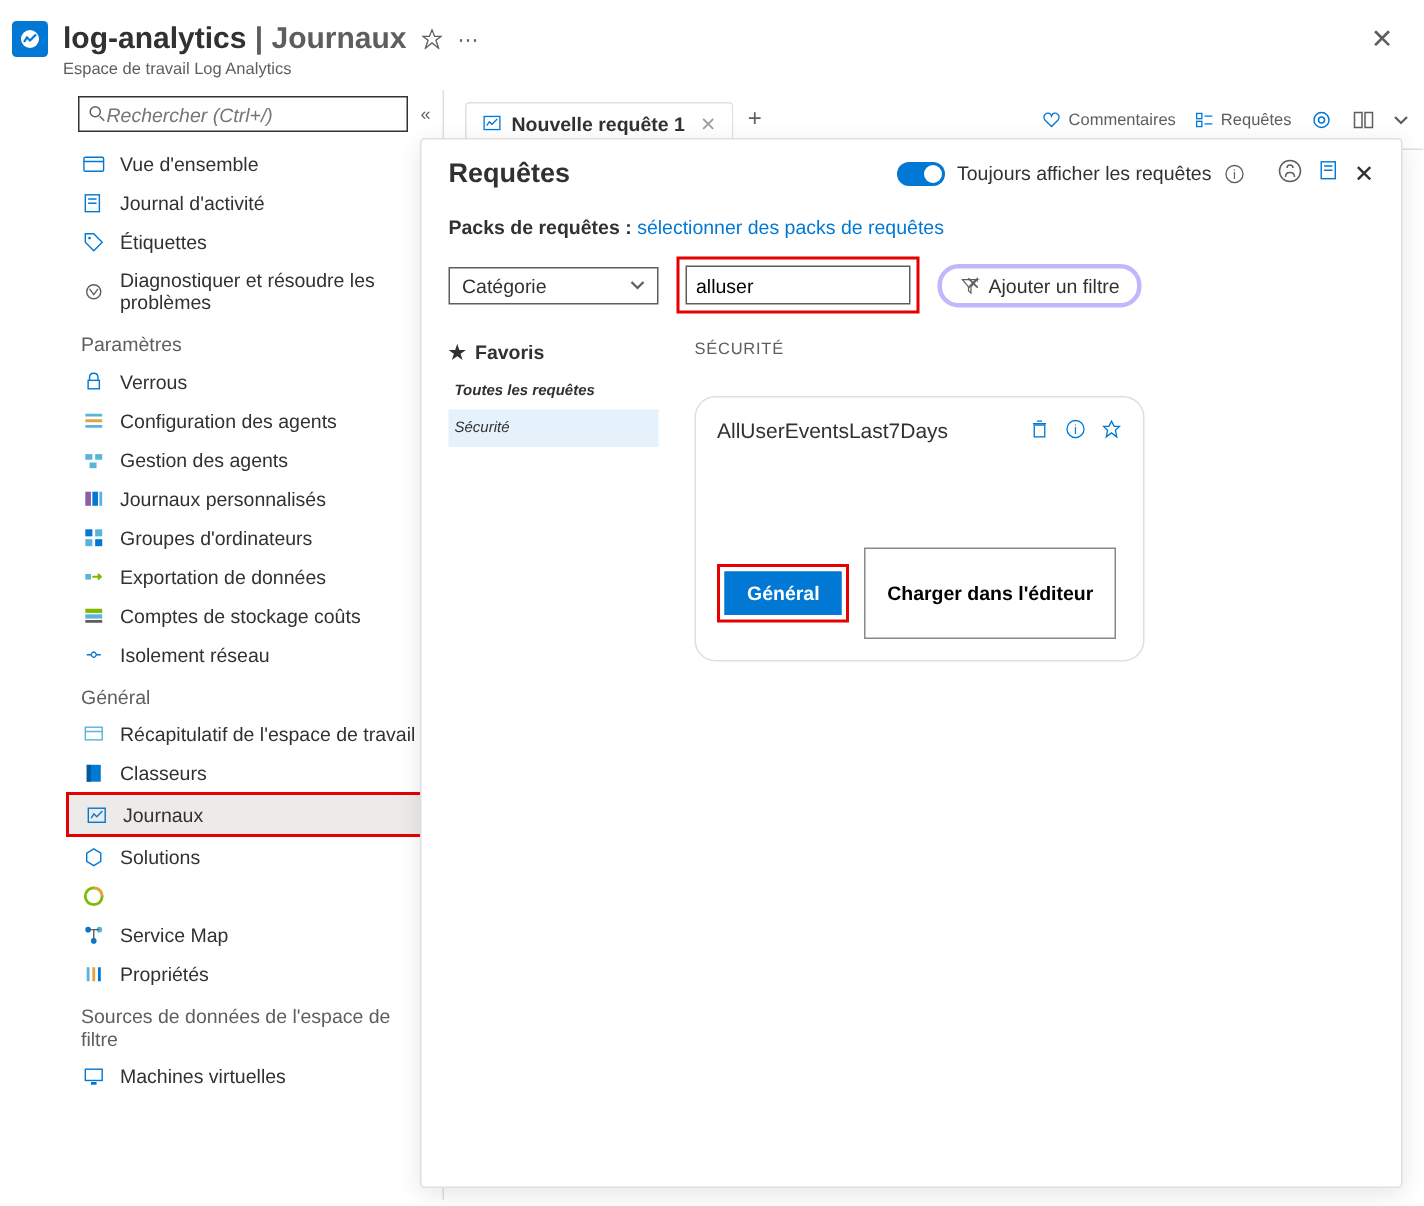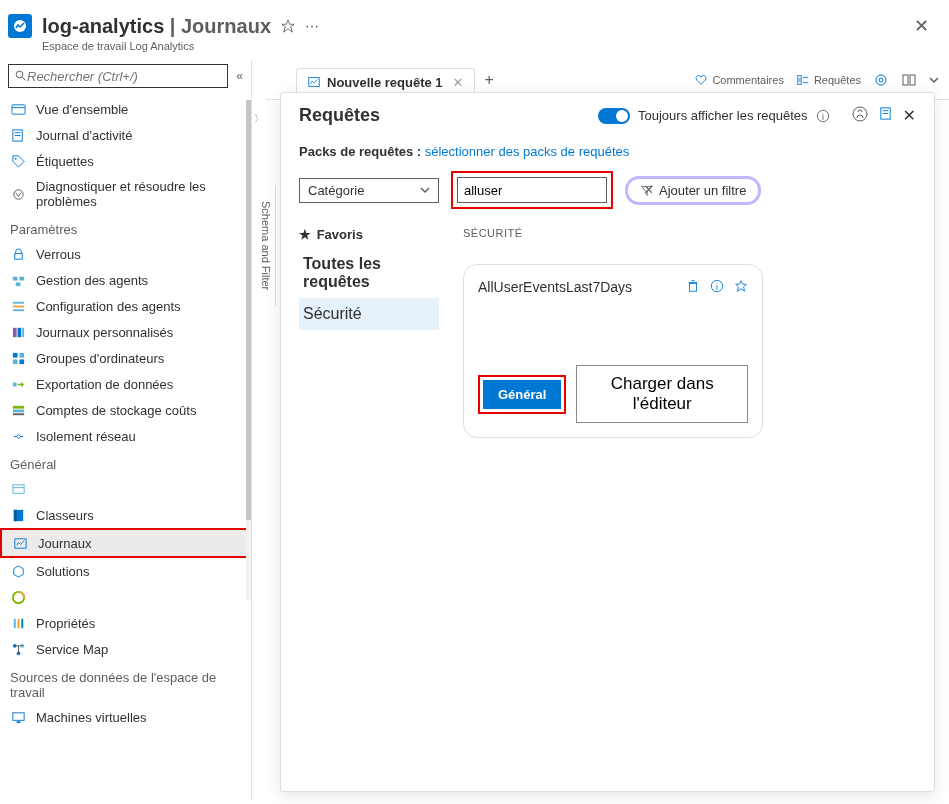--- a/index.html
+++ b/index.html
@@ -9,36 +9,36 @@
   .header-icon { width: 24px; height: 24px; background: #0078d4; border-radius: 3px; display: flex; align-items: center; justify-content: center; margin-right: 10px; }
   .header-title { font-size: 20px; font-weight: 600; }
   .header-sub { font-size: 20px; font-weight: 700; color: #605e5c; }
   .header-pin { margin-left: 10px; color: #605e5c; cursor: pointer; }
   .header-more { margin-left: 10px; color: #605e5c; cursor: pointer; font-size: 14px; letter-spacing: 2px; }
   .header-close { margin-left: auto; color: #605e5c; cursor: pointer; font-size: 18px; padding: 4px 8px; }
   .header-caption { font-size: 11px; color: #605e5c; padding: 0 0 8px 42px; margin-top: -8px; }
   
   .body { display: flex; height: calc(100% - 64px); }
   
-  .sidebar { width: 251px; border-right: none; position: relative; padding: 4px 0; overflow-y: auto; }
+  .sidebar { width: 251px; border-right: none; position: relative; padding: 4px 0; overflow-y: auto; margin-left: 44px; }
   .search-row { display: flex; align-items: center; padding: 0 8px 8px 8px; gap: 8px; }
   .search-box { flex: 1; border: 1px solid #323233; display: flex; align-items: center; padding: 3px 6px; height: 24px; }
   .search-box input { border: none; outline: none; flex: 1; font-size: 13px; font-style: italic; color: #605e5c; background: transparent; }
   .chevrons { color: #605e5c; cursor: pointer; font-size: 12px; }
   
   .nav-item { display: flex; align-items: center; padding: 5px 8px 5px 10px; gap: 10px; cursor: pointer; font-size: 13px; color: #323130; }
   .nav-item.selected { background: #edebe9; }
   .nav-icon { width: 16px; height: 16px; display: inline-flex; align-items: center; justify-content: center; flex-shrink: 0; }
   .nav-section { font-size: 13px; color: #605e5c; padding: 8px 10px 4px 10px; }
   .red-box { border: 2px solid #e60000; }
   
   .main { flex: 1; display: flex; flex-direction: column; border-left: 1px solid #e1dfdd; position: relative; }
   
   .tabbar { display: flex; align-items: center; border-bottom: 1px solid #e1dfdd; height: 40px; padding: 0 10px 0 0; background: #fff; margin-left: 14px; }
-  .tab { display: flex; align-items: center; border: 1px solid #e1dfdd; border-bottom: none; padding: 6px 10px; gap: 6px; font-size: 13px; background: #fff; border-radius: 3px 3px 0 0; margin-top: 4px; margin-left: 30px; }
+  .tab { display: flex; align-items: center; border: 1px solid #e1dfdd; border-bottom: none; padding: 6px 10px; gap: 6px; font-size: 13px; background: #fff; border-radius: 3px 3px 0 0; margin-top: 4px; }
   .tab-icon { width: 14px; height: 14px; }
   .tab-close { color: #a19f9d; cursor: pointer; margin-left: 4px; }
   .tab-add { color: #605e5c; padding: 0 10px; cursor: pointer; font-size: 16px; }
   .tabbar-right { margin-left: auto; display: flex; align-items: center; gap: 12px; color: #605e5c; font-size: 11px; }
   .tabbar-right span { display: flex; align-items: center; gap: 4px; cursor: pointer; }
   .icon-btn { cursor: pointer; }
   
   .content-area { flex: 1; position: relative; background: #fff; }
   .schema-tab { position: absolute; left: 4px; top: 86px; width: 20px; height: 120px; writing-mode: vertical-rl; text-orientation: mixed; font-size: 11px; color: #605e5c; display: flex; align-items: center; justify-content: center; border-right: 1px solid #e1dfdd; }
   
@@ -62,32 +62,32 @@
   
   .filter-row { display: flex; align-items: center; gap: 12px; margin-bottom: 12px; flex-wrap: wrap; }
   .select-box { border: 1px solid #605e5c; padding: 4px 8px; width: 140px; display: flex; align-items: center; justify-content: space-between; font-size: 13px; background: #fff; cursor: pointer; }
   .search-filter { border: 1px solid #605e5c; display: flex; align-items: center; padding: 2px 6px; width: 150px; height: 26px; }
   .search-filter input { border: none; outline: none; flex: 1; font-size: 13px; background: transparent; }
   .search-filter-wrap { border: 2px solid #e60000; padding: 4px; display: inline-block; }
   .clear-x { color: #605e5c; cursor: pointer; margin-left: 4px; font-size: 16px; }
   .add-filter { border: 3px solid #c4b5fd; border-radius: 14px; padding: 4px 12px; display: flex; align-items: center; gap: 6px; font-size: 13px; cursor: pointer; }
   
   .fav-row { display: flex; align-items: center; gap: 6px; font-size: 13px; font-weight: 600; padding: 6px 0; cursor: pointer; }
-  .cat-item { padding: 7px 4px; font-size: 16px; cursor: pointer; }
+  .cat-item { padding: 7px 4px; font-size: 10px; cursor: pointer; font-style: italic; }
   .cat-item.active { background: #e5f1fb; }
   
   .section-label { font-size: 11px; color: #605e5c; letter-spacing: 0.5px; margin: 6px 0 10px 0; }
   .query-card { border: 1px solid #e1dfdd; border-radius: 14px; padding: 14px; width: 300px; margin-top: 25px; }
   .query-card-head { display: flex; align-items: flex-start; }
   .query-name { font-size: 14px; flex: 1; }
   .query-icons { display: flex; gap: 10px; color: #0078d4; }
   .query-actions { display: flex; gap: 10px; margin-top: 70px; align-items: center; }
   .btn-primary { background: #0078d4; color: #fff; border: 1px solid #0078d4; padding: 6px 14px; font-size: 13px; font-weight: 600; cursor: pointer; }
   .btn-primary-wrap { border: 2px solid #e60000; padding: 3px; display: inline-block; }
-  .btn-secondary { background: #fff; border: 1px solid #8a8886; padding: 8px 14px; font-size: 17px; cursor: pointer; font-weight: 400; }
+  .btn-secondary { background: #fff; border: 1px solid #8a8886; padding: 22px 14px; font-size: 13px; cursor: pointer; font-weight: 700; }
   
   svg { display: block; }
 </style>
 </head>
 <body>
 
 <div class="header">
   <div class="header-icon">
     <svg width="16" height="16" viewBox="0 0 16 16">
         <circle cx="8" cy="8" r="6" fill="#fff"></circle>
@@ -164,36 +164,36 @@
           <svg width="15" height="15" viewBox="0 0 16 16">
             <rect x="4" y="7" width="8" height="6" fill="none" stroke="#0078d4"></rect>
             <path d="M5 7 L5 5 Q5 2 8 2 Q11 2 11 5 L11 7" fill="none" stroke="#0078d4"></path>
           </svg>
         </span>
         <span>Verrous</span>
       </div>
     <div class="nav-item">
         <span class="nav-icon">
           <svg width="15" height="15" viewBox="0 0 16 16">
+            <line x1="2" y1="4" x2="14" y2="4" stroke="#59b4d9" stroke-width="2"></line>
+            <line x1="2" y1="8" x2="14" y2="8" stroke="#e8a33d" stroke-width="2"></line>
+            <line x1="2" y1="12" x2="14" y2="12" stroke="#59b4d9" stroke-width="2"></line>
+          </svg>
+        </span>
+        <span>Configuration des agents</span>
+      </div>
+    <div class="nav-item">
+        <span class="nav-icon">
+          <svg width="15" height="15" viewBox="0 0 16 16">
             <rect x="2" y="4" width="5" height="4" fill="#59b4d9"></rect>
             <rect x="9" y="4" width="5" height="4" fill="#59b4d9"></rect>
             <rect x="5" y="10" width="5" height="4" fill="#59b4d9"></rect>
           </svg>
         </span>
         <span>Gestion des agents</span>
-      </div>
-    <div class="nav-item">
-        <span class="nav-icon">
-          <svg width="15" height="15" viewBox="0 0 16 16">
-            <line x1="2" y1="4" x2="14" y2="4" stroke="#59b4d9" stroke-width="2"></line>
-            <line x1="2" y1="8" x2="14" y2="8" stroke="#e8a33d" stroke-width="2"></line>
-            <line x1="2" y1="12" x2="14" y2="12" stroke="#59b4d9" stroke-width="2"></line>
-          </svg>
-        </span>
-        <span>Configuration des agents</span>
       </div>
     <div class="nav-item">
         <span class="nav-icon">
           <svg width="15" height="15" viewBox="0 0 16 16">
             <rect x="2" y="3" width="4" height="10" fill="#8a5ea6"></rect>
             <rect x="7" y="3" width="4" height="10" fill="#0078d4"></rect>
             <rect x="12" y="3" width="2" height="10" fill="#59b4d9"></rect>
           </svg>
         </span>
         <span>Journaux personnalisés</span>
@@ -238,20 +238,21 @@
       </div>
 
     <div class="nav-section">Général</div>
     <div class="nav-item">
         <span class="nav-icon">
           <svg width="15" height="15" viewBox="0 0 16 16">
             <rect x="2" y="3" width="12" height="9" fill="none" stroke="#59b4d9"></rect>
             <line x1="2" y1="6" x2="14" y2="6" stroke="#59b4d9"></line>
           </svg>
         </span>
+        <span>Récapitulatif de l'espace de travail</span>
       </div>
     <div class="nav-item">
         <span class="nav-icon">
           <svg width="15" height="15" viewBox="0 0 16 16">
             <rect x="3" y="2" width="10" height="12" fill="#0078d4"></rect>
             <rect x="3" y="2" width="3" height="12" fill="#005a9e"></rect>
           </svg>
         </span>
         <span>Classeurs</span>
       </div>
@@ -272,45 +273,45 @@
         </span>
         <span>Solutions</span>
       </div>
     <div class="nav-item">
         <span class="nav-icon">
           <svg width="15" height="15" viewBox="0 0 16 16">
             <circle cx="8" cy="8" r="6" fill="none" stroke="#7fba00" stroke-width="2"></circle>
             <path d="M8 2 A6 6 0 0 1 14 8" stroke="#e8a33d" stroke-width="2" fill="none"></path>
           </svg>
         </span>
-      </div>
-    <div class="nav-item">
-        <span class="nav-icon">
-          <svg width="15" height="15" viewBox="0 0 16 16">
-            <line x1="4" y1="3" x2="4" y2="13" stroke="#59b4d9" stroke-width="2"></line>
-            <line x1="8" y1="3" x2="8" y2="13" stroke="#e8a33d" stroke-width="2"></line>
-            <line x1="12" y1="3" x2="12" y2="13" stroke="#0078d4" stroke-width="2"></line>
-          </svg>
-        </span>
-        <span>Propriétés</span>
       </div>
     <div class="nav-item">
         <span class="nav-icon">
           <svg width="15" height="15" viewBox="0 0 16 16">
             <circle cx="4" cy="4" r="2" fill="#0078d4"></circle>
             <circle cx="12" cy="4" r="2" fill="#59b4d9"></circle>
             <circle cx="8" cy="12" r="2" fill="#0078d4"></circle>
             <line x1="4" y1="4" x2="12" y2="4" stroke="#605e5c"></line>
             <line x1="8" y1="4" x2="8" y2="12" stroke="#605e5c"></line>
           </svg>
         </span>
         <span>Service Map</span>
       </div>
-
-    <div class="nav-section">Sources de données de l'espace de travail</div>
+    <div class="nav-item">
+        <span class="nav-icon">
+          <svg width="15" height="15" viewBox="0 0 16 16">
+            <line x1="4" y1="3" x2="4" y2="13" stroke="#59b4d9" stroke-width="2"></line>
+            <line x1="8" y1="3" x2="8" y2="13" stroke="#e8a33d" stroke-width="2"></line>
+            <line x1="12" y1="3" x2="12" y2="13" stroke="#0078d4" stroke-width="2"></line>
+          </svg>
+        </span>
+        <span>Propriétés</span>
+      </div>
+
+    <div class="nav-section">Sources de données de l'espace de filtre</div>
     <div class="nav-item">
         <span class="nav-icon">
           <svg width="15" height="15" viewBox="0 0 16 16">
             <rect x="2" y="3" width="12" height="8" fill="none" stroke="#0078d4"></rect>
             <line x1="6" y1="13" x2="10" y2="13" stroke="#0078d4" stroke-width="2"></line>
           </svg>
         </span>
         <span>Machines virtuelles</span>
       </div>
 

